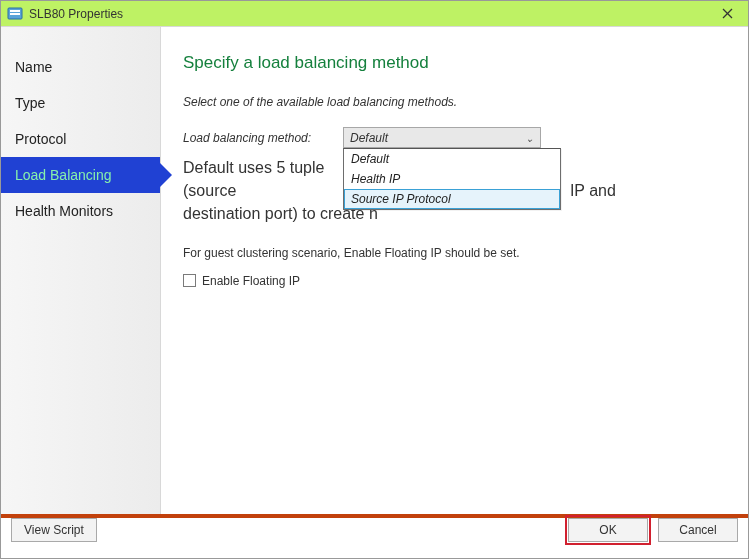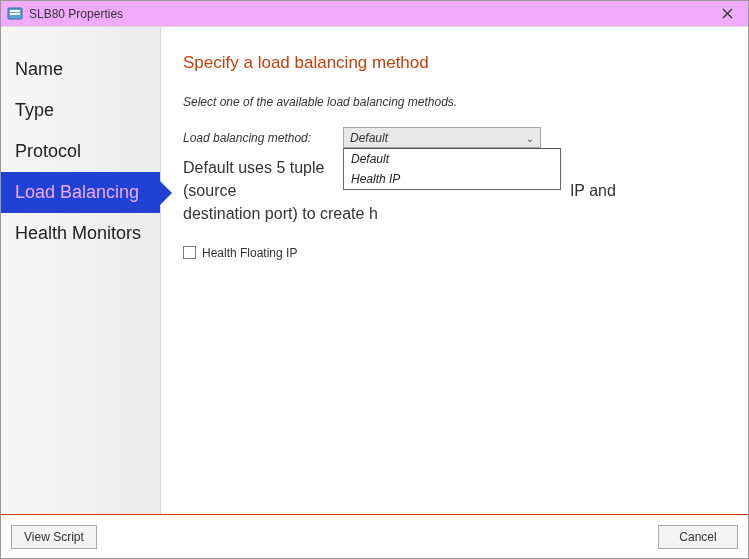--- a/index.html
+++ b/index.html
@@ -18,21 +18,21 @@
     position: relative;
     display: flex;
     flex-direction: column;
   }
   .titlebar {
     height: 26px;
     display: flex;
     align-items: center;
     border-bottom: 1px solid #d8d8d8;
     padding: 0 4px 0 6px;
-    background: #f0abfc;
+    background: #bef264;
   }
   .titlebar .icon {
     width: 16px; height: 16px;
     margin-right: 6px;
     display: inline-flex;
     align-items: center; justify-content: center;
   }
   .titlebar .title {
     flex: 1;
     font-size: 12px;
@@ -55,47 +55,47 @@
   }
   .sidebar {
     width: 160px;
     background: linear-gradient(to right, #f6f6f6, #ececec);
     border-right: 1px solid #d8d8d8;
     padding-top: 22px;
     position: relative;
   }
   .nav-item {
     padding: 10px 14px;
-    font-size: 18px;
+    font-size: 14px;
     color: #222;
     cursor: pointer;
     position: relative;
   }
   .nav-item.selected {
     background: #2041d3;
-    color: #f0abfc;
+    color: #86efac;
   }
   .nav-item.selected::after {
     content: "";
     position: absolute;
     right: -12px;
     top: 50%;
     transform: translateY(-50%);
     width: 0; height: 0;
     border-top: 12px solid transparent;
     border-bottom: 12px solid transparent;
     border-left: 12px solid #2041d3;
   }
   .content {
     flex: 1;
     padding: 22px 30px 10px 22px;
     position: relative;
   }
   .page-title {
-    color: #c2410c;
+    color: #15803d;
     font-size: 17px;
     font-weight: 400;
     margin: 4px 0 22px 0;
   }
   .sub {
     font-size: 12px;
     color: #333;
     margin-bottom: 18px;
     font-style: italic;
   }
@@ -170,23 +170,22 @@
   }
   .checkbox {
     width: 13px; height: 13px;
     border: 1px solid #7a7a7a;
     background: #fff;
     cursor: pointer;
     flex-shrink: 0;
   }
   .footer {
     height: 44px;
-    border-top: 1px solid #c2410c;
-    display: flex;
-    align-items: center;
+    border-top: 4px solid #c2410c;
+    display: flex;
     padding: 0 10px;
     background: #fff;
   }
   .btn {
     min-width: 80px;
     height: 24px;
     border: 1px solid #a9a9a9;
     background: #f3f3f3;
     font-size: 12px;
     color: #333;
@@ -256,42 +255,49 @@
           <span class="chev">⌄</span>
         </div>
 
         <div class="dropdown">
           <div class="dd-item">
             <span>Default</span>
           </div>
           <div class="dd-item">
             <span>Health IP</span>
           </div>
+          <div class="dd-item hover">
+            <span>Source IP Protocol</span>
+          </div>
         </div>
       </div>
 
       <div class="desc" style="position:relative;">
         <span style="display:inline-block;width:160px;">Default uses 5 tuple (source</span>
         <span style="display:inline-block;width:218px;"></span>
         <span>IP and</span><br>
         <span>destination port) to create h</span>
       </div>
 
+      <div class="note">For guest clustering scenario, Enable Floating IP should be set.</div>
 
       <div class="check-row">
         <div class="checkbox"></div>
-        <span>Health Floating IP</span>
+        <span>Enable Floating IP</span>
       </div>
     </div>
 
   </div>
 
   <div class="footer">
     <div class="btn">
       <span>View Script</span>
     </div>
     <div class="spacer"></div>
+    <div class="btn ok-wrap">
+      <span>OK</span>
+    </div>
     <div class="btn">
       <span>Cancel</span>
     </div>
   </div>
 
 </div>
 
 </body></html>

